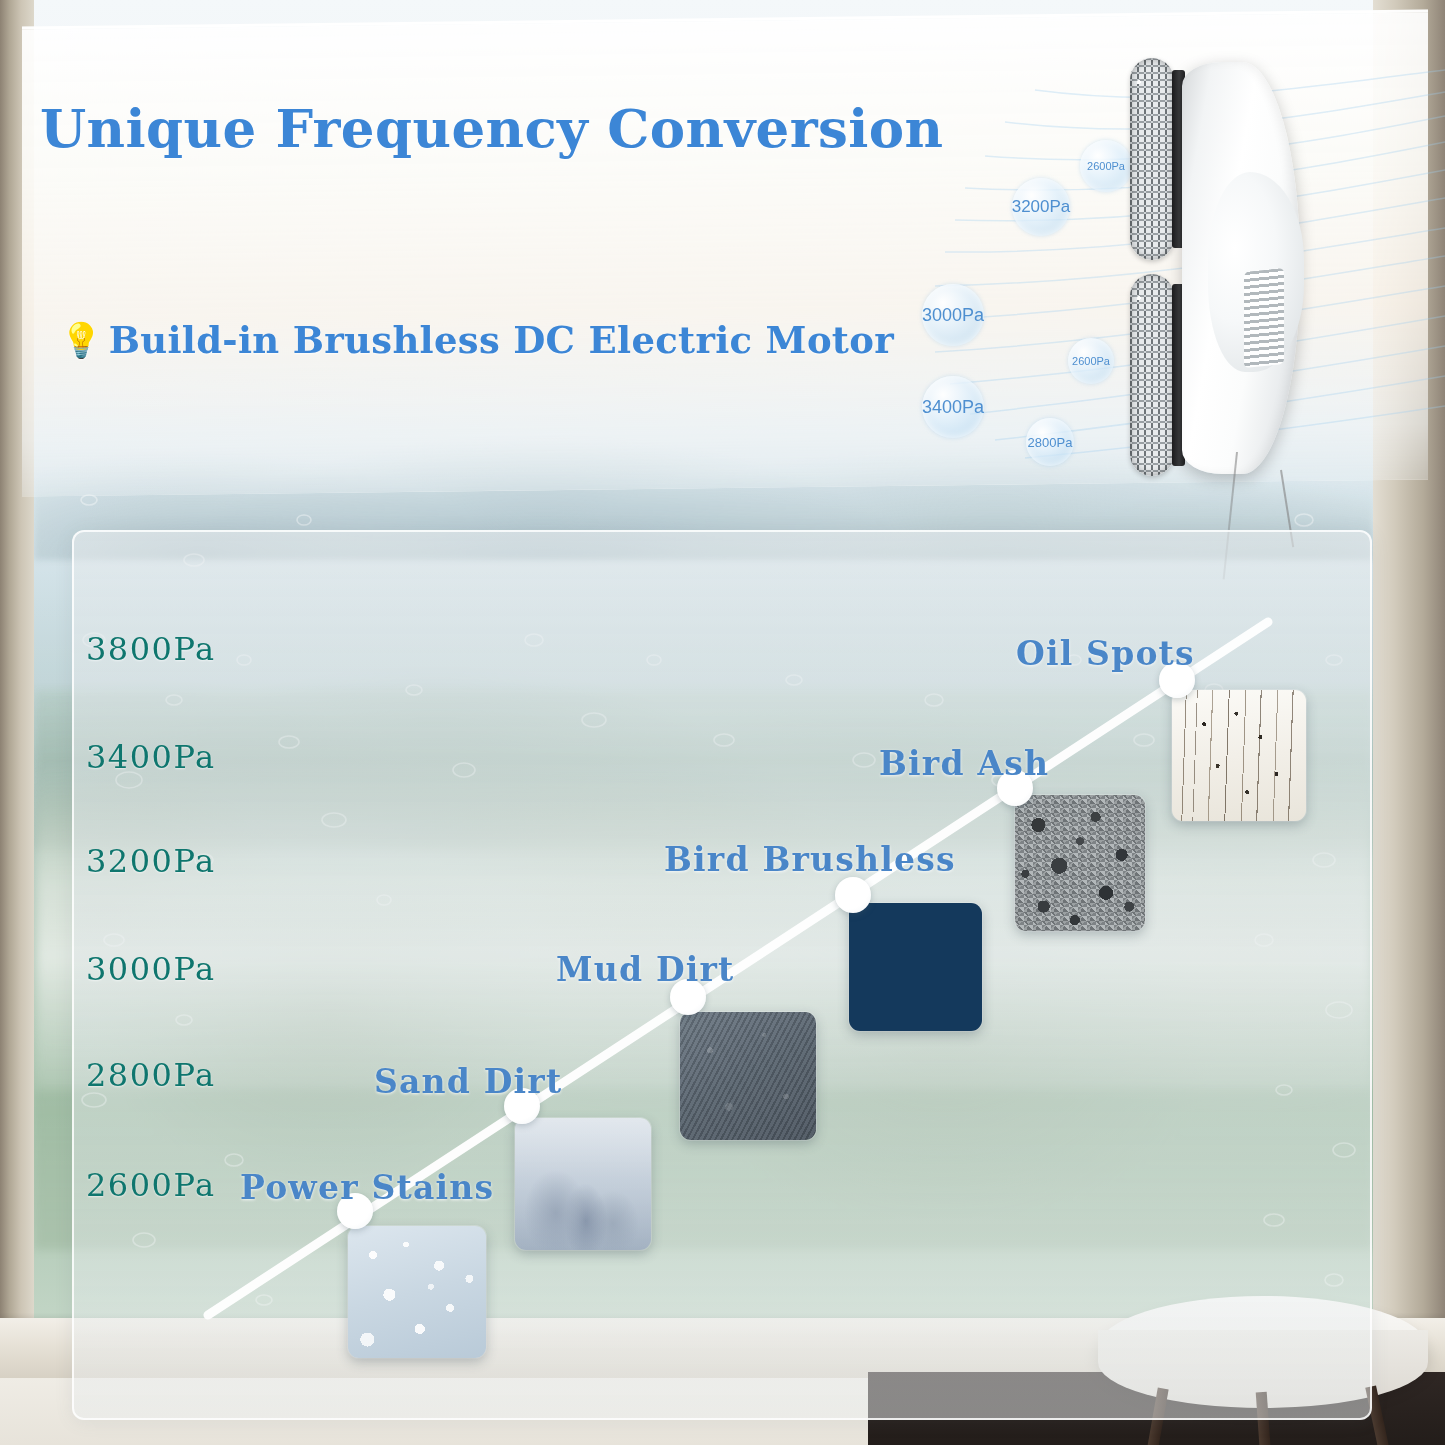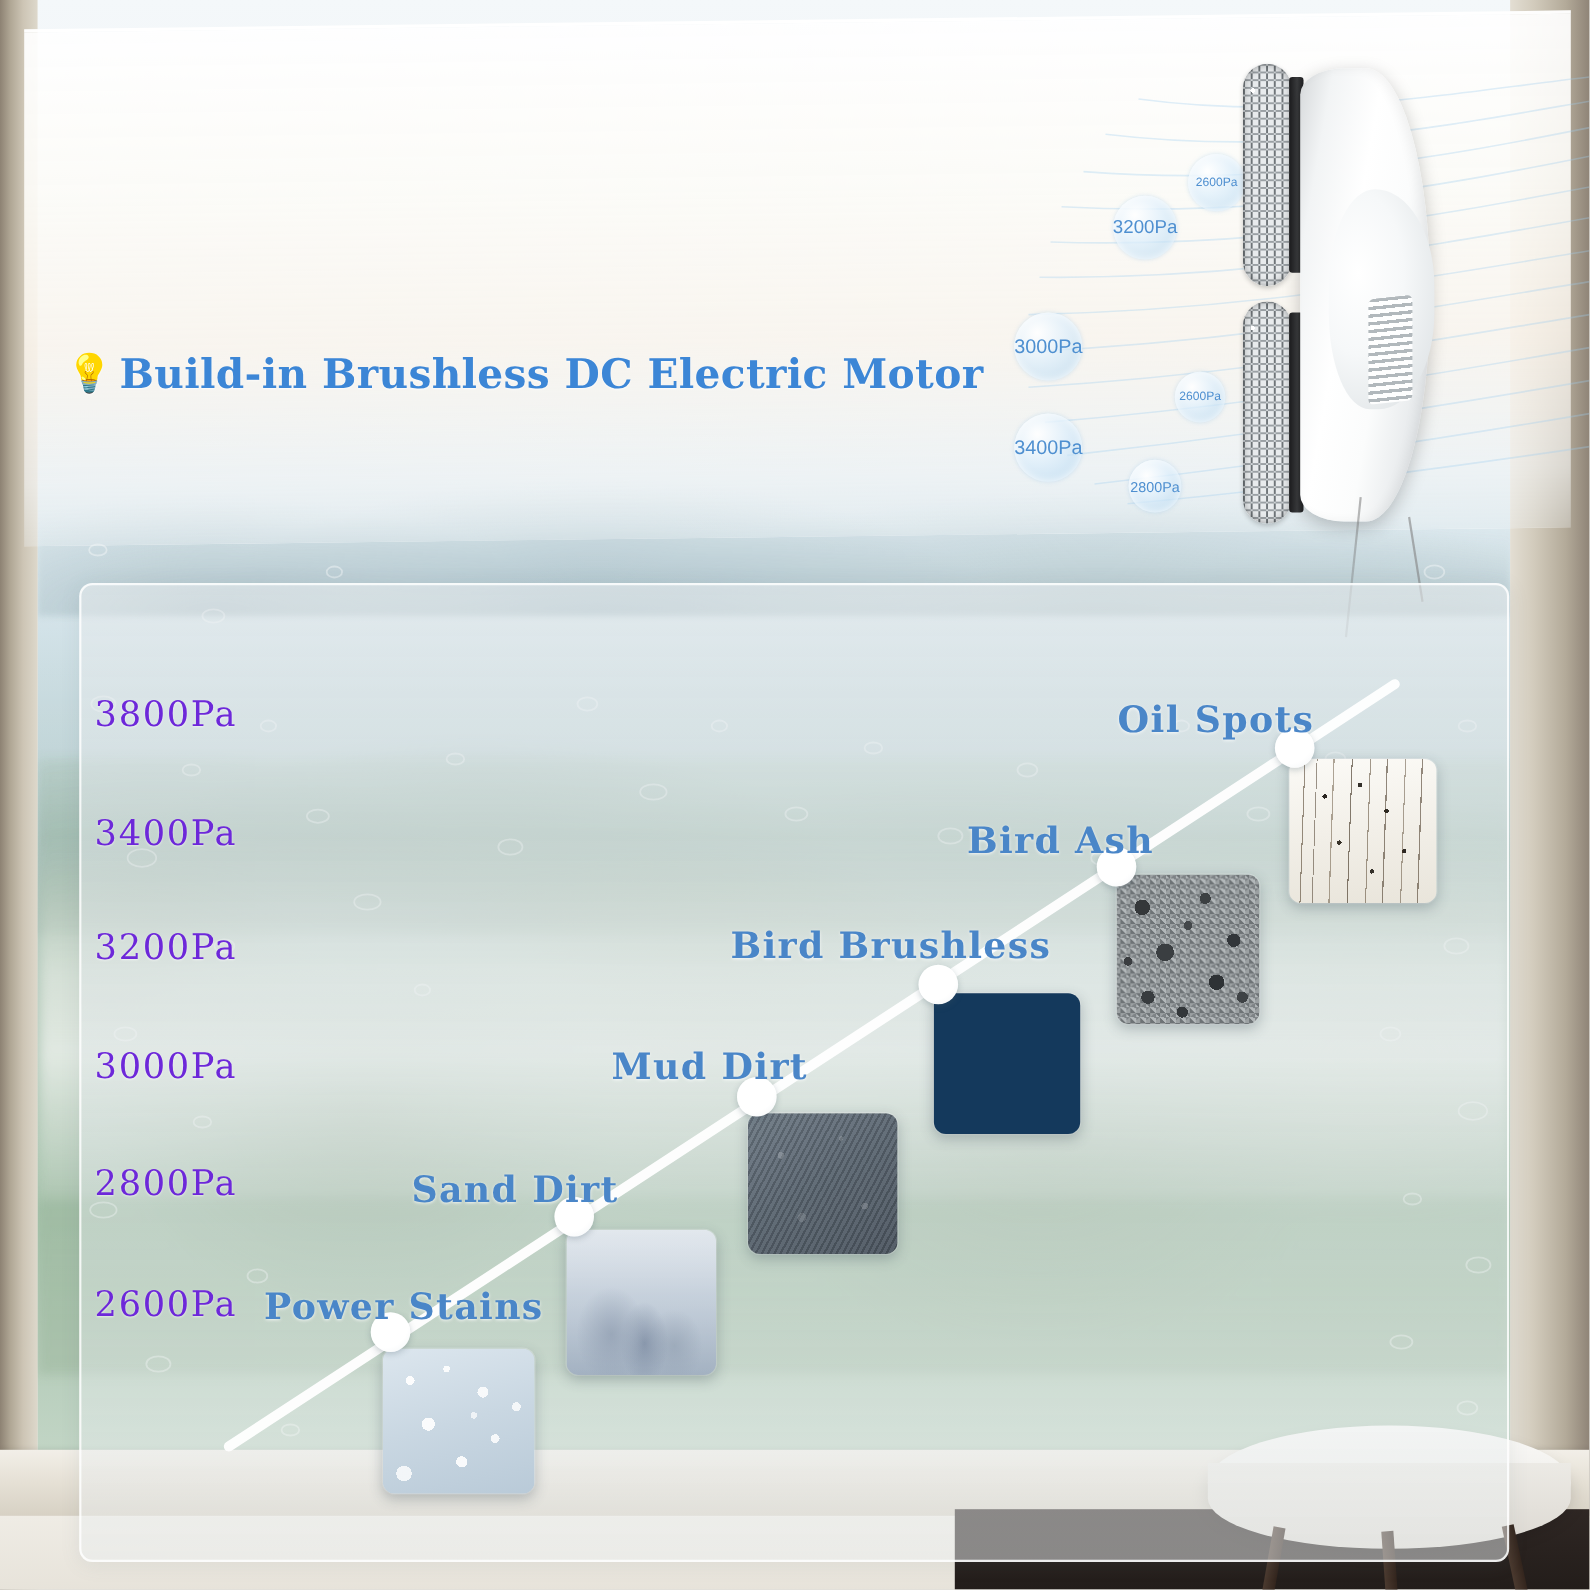--- a/index.html
+++ b/index.html
@@ -125,21 +125,21 @@
     border-radius:5px;transform:skewY(-6deg);opacity:.95;}
   .cord{position:absolute;left:150px;top:418px;width:2px;height:78px;
     background:rgba(130,130,130,.6);transform:rotate(-9deg);transform-origin:top;}
 
   
   .chart-panel{position:absolute;left:72px;top:530px;width:1300px;height:890px;
     background:linear-gradient(180deg,rgba(232,236,238,.58) 0%,rgba(226,232,235,.5) 42%,rgba(230,236,238,.44) 72%,rgba(236,240,241,.5) 100%);
     border:2px solid rgba(255,255,255,.82);border-radius:12px;
     box-shadow:0 2px 18px rgba(90,110,120,.1);}
 
-  .axis-label{position:absolute;color:#6d28d9;font-family:"DejaVu Serif",serif;
+  .axis-label{position:absolute;color:#0f766e;font-family:"DejaVu Serif",serif;
     font-size:32px;letter-spacing:1.5px;text-shadow:0 1px 2px rgba(255,255,255,.6);}
 
   .trendline{position:absolute;left:0;top:0;width:1445px;height:1445px;pointer-events:none;}
 
   .dot{position:absolute;width:36px;height:36px;border-radius:50%;
     background:radial-gradient(circle at 36% 30%, #ffffff 0%, #ffffff 62%, #f1f4f6 100%);
     box-shadow:0 2px 6px rgba(70,90,100,.28);}
 
   .pt-label{position:absolute;color:#4a86c8;font-family:"DejaVu Serif",serif;font-weight:bold;
     font-size:33px;letter-spacing:1.2px;white-space:nowrap;
@@ -292,20 +292,21 @@
       <path d="M560 226 C400 252 250 280 45 290"></path>
       <path d="M560 256 C400 282 250 310 50 322"></path>
       <path d="M560 286 C410 312 260 338 65 354"></path>
       <path d="M560 316 C420 340 270 364 85 384"></path>
       <path d="M560 346 C430 368 290 390 110 410"></path>
       <path d="M560 376 C440 394 310 412 140 428"></path>
     </g>
   </svg>
 
   <h1 class="title">
+    <span class="l1">Unique Frequency Conversion</span>
   </h1>
 
   <div class="subtitle">
     <span class="bulb">💡</span>
     <span>Build-in Brushless DC Electric Motor</span>
   </div>
 
   <div id="bubbles">
       <div class="bub" style="left: 1080px; top: 140px; width: 52px; height: 52px; font-size: 11px;">2600Pa</div>
       <div class="bub" style="left: 1012px; top: 178px; width: 58px; height: 58px; font-size: 17px;">3200Pa</div>

